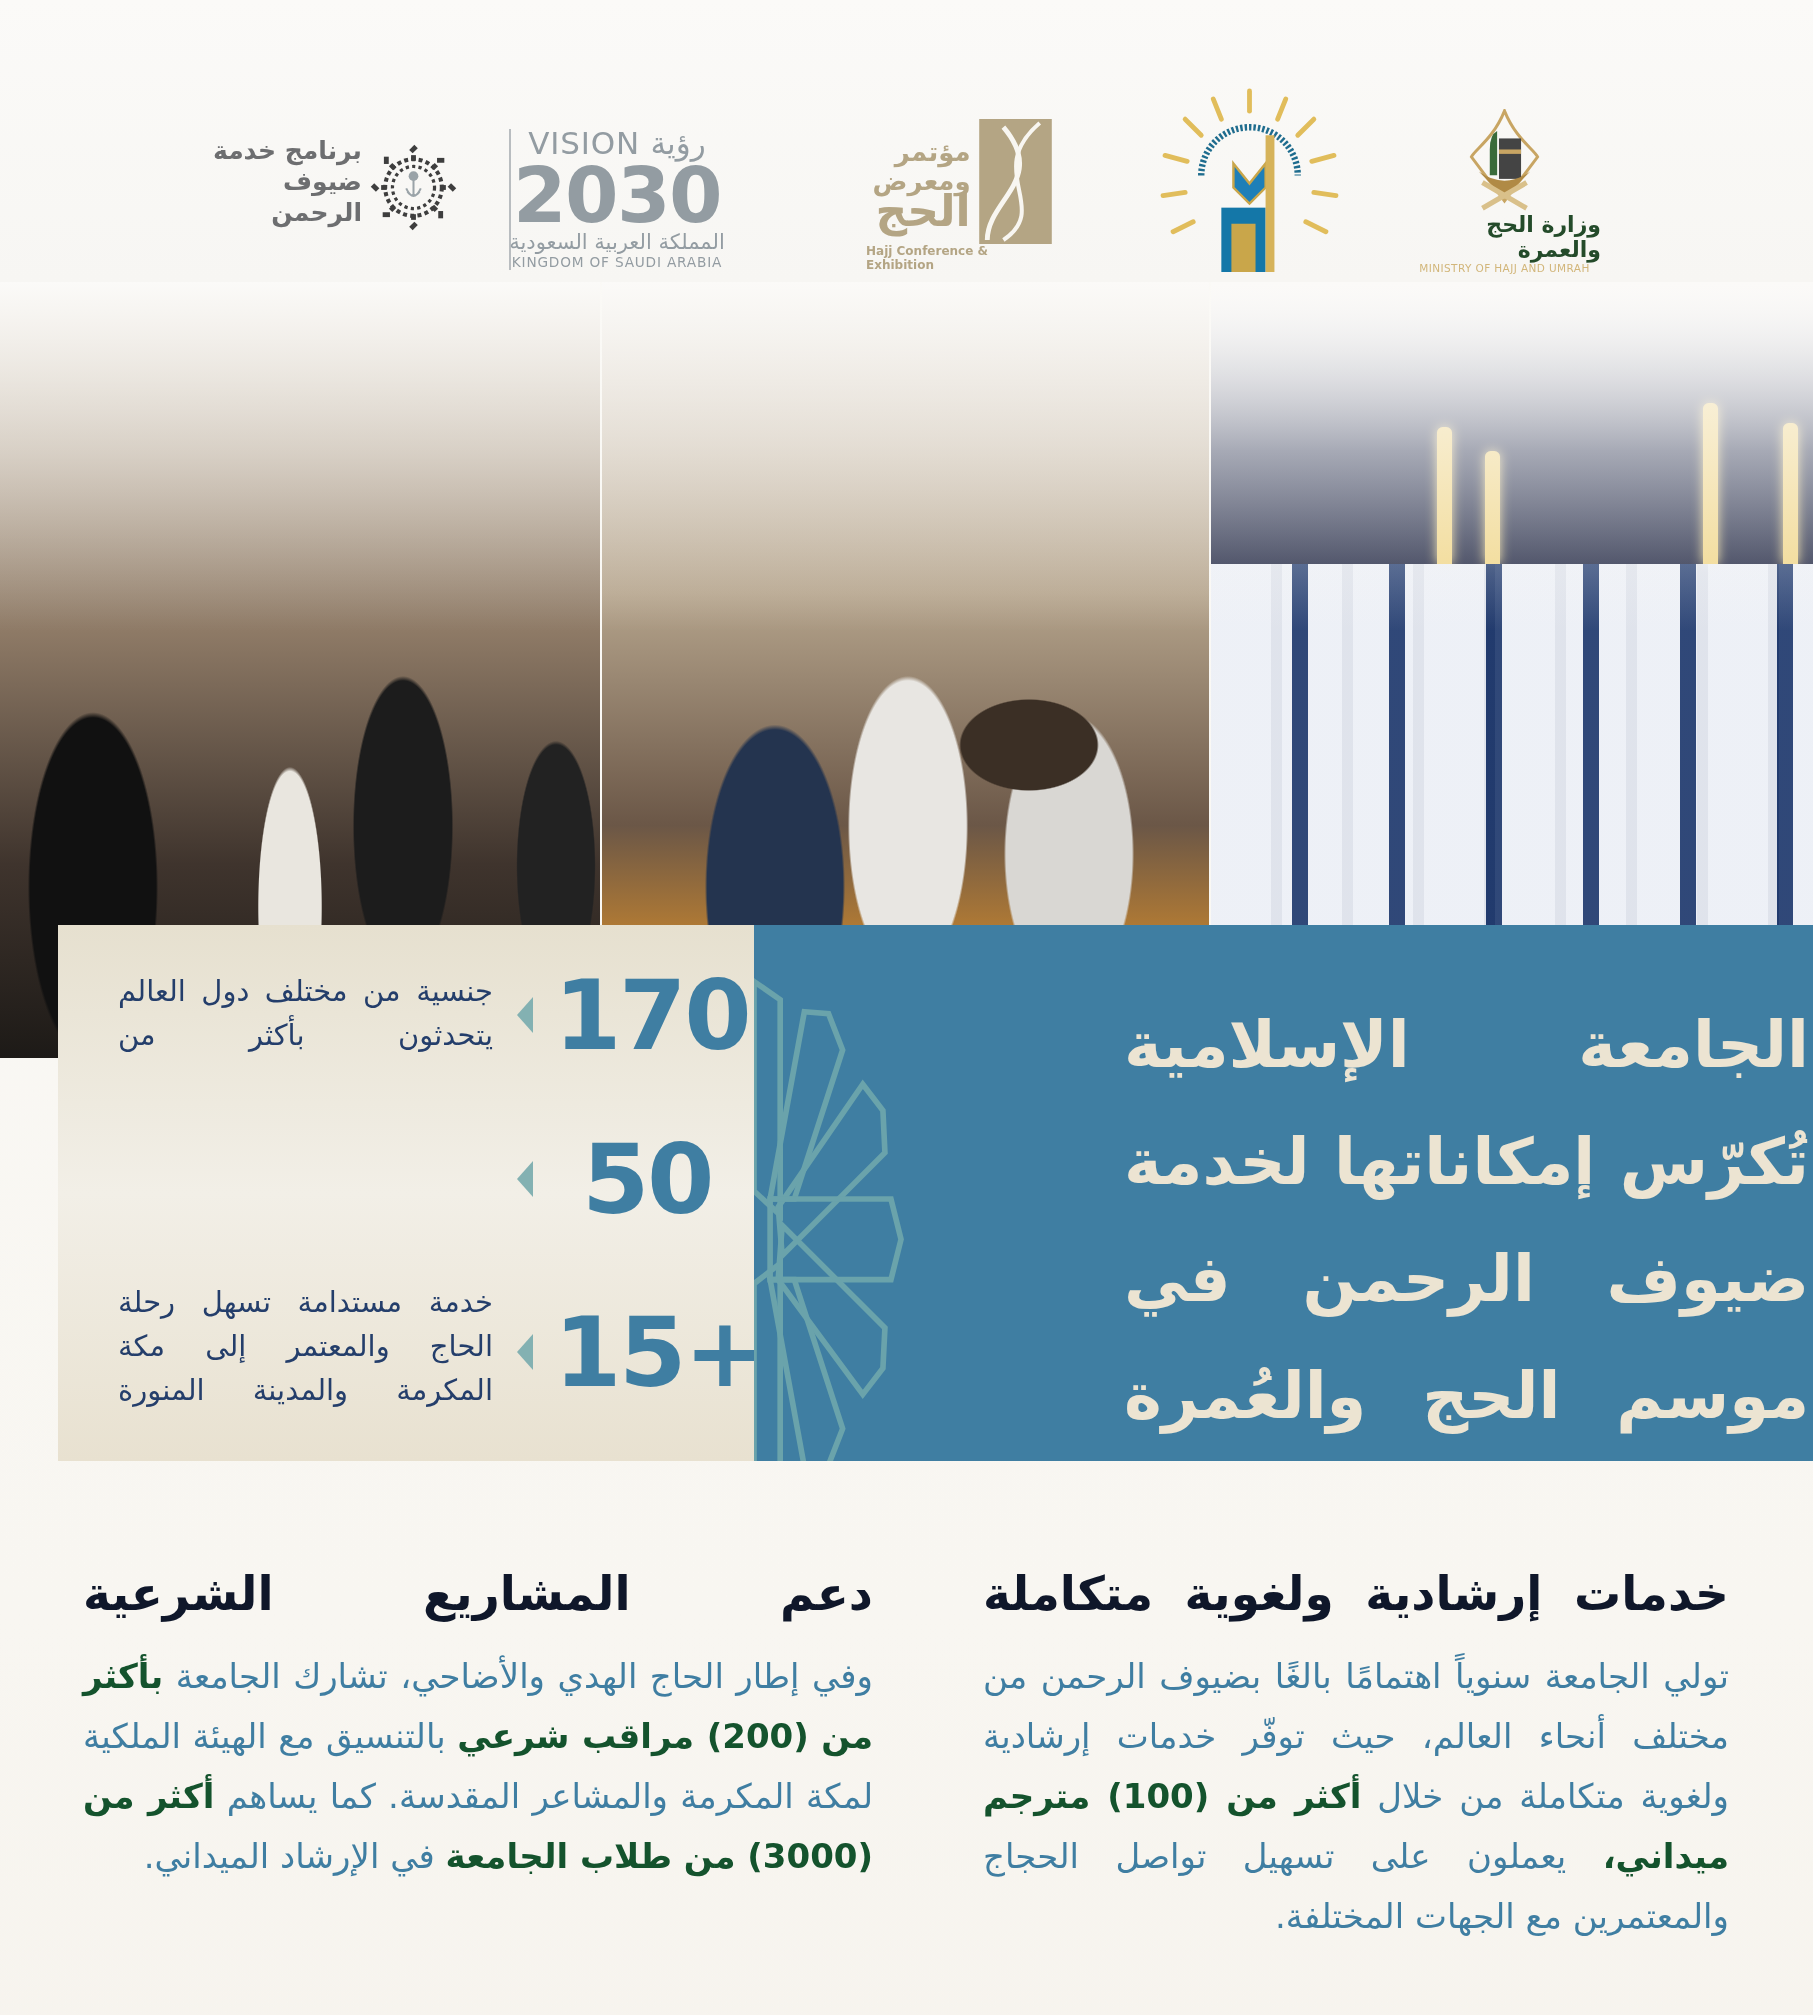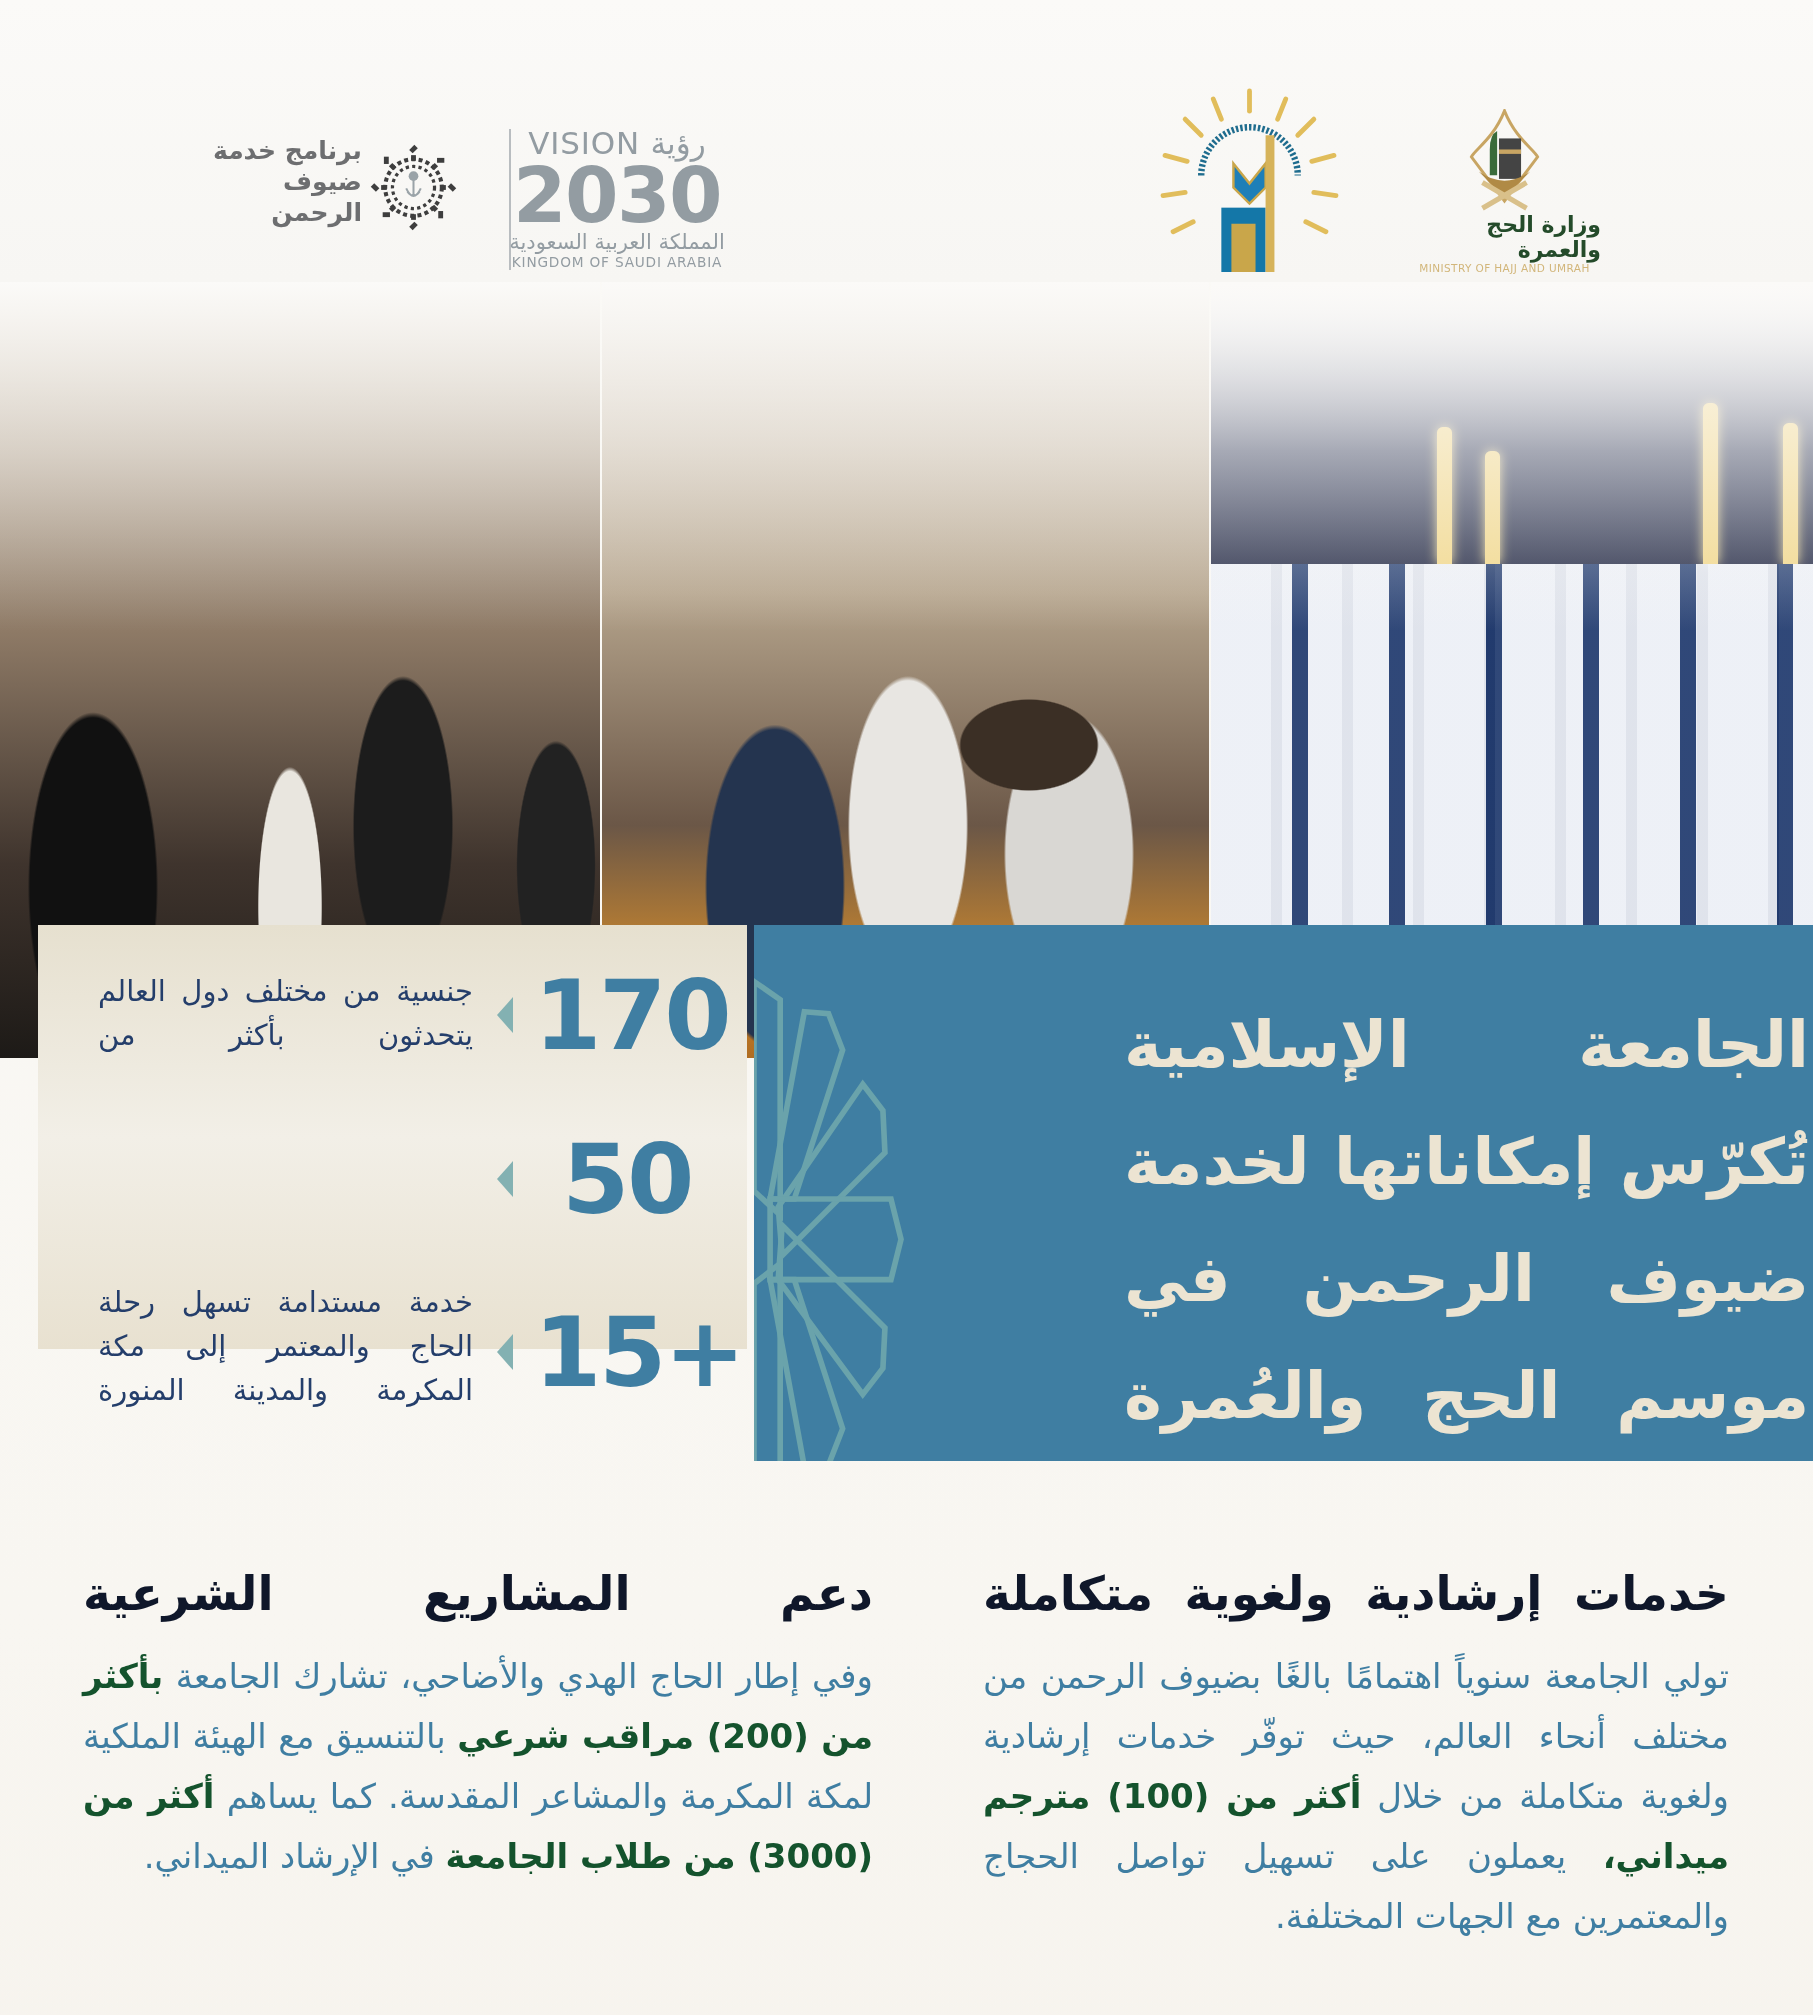--- a/index.html
+++ b/index.html
@@ -53,21 +53,21 @@
       linear-gradient(180deg,#1f2440 0%, #27304f 100%);
     background-blend-mode: normal;
   }
   .ph3 .uniforms { position:absolute; left:0; top:282px; width:100%; height:494px;
     background: repeating-linear-gradient(90deg, #eef1f7 0 81px, #203a6e 81px 97px); opacity:.92; }
   .ph3 .sky { position:absolute; left:0; top:0; width:100%; height:282px;
     background: linear-gradient(180deg,#e9eaef 0%, #3d4562 60%, #272d48 100%); }
   .minaret { position:absolute; width:14.5px; background:#f1d78a; border-radius:5.6px 5.6px 0 0; box-shadow:0 0 12px #f4e1a0; }
 
   
-  .stats-panel { left:38px; top:925px; width:709px; height:424px;
+  .stats-panel { left:58px; top:925px; width:709px; height:536px;
     background: linear-gradient(180deg,#e6e0cf 0%, #f2efe7 50%, #e8e1d0 100%); }
   .stat { position:absolute; left:0; width:100%; display:flex; align-items:center; direction:ltr; }
   .stat-desc { position:absolute; left:60px; width:375px; direction:rtl; text-align:justify; text-align-last:justify;
     font-size:29px; line-height:44px; color:#243e6b; }
   .stat-arrow { position:absolute; left:459px; width:0; height:0;
     border-top:18.5px solid transparent; border-bottom:18.5px solid transparent; border-right:16px solid #83b1b2; }
   .stat-num { position:absolute; left:496px; width:206px; text-align:left;
     font-size:97px; font-weight:bold; color:#3f7ea2; letter-spacing:-2.4px; line-height:97px; }
 
   .title-panel { left:754px; top:925px; width:1107px; height:536px; background:#3f7ea2; overflow:hidden; }
@@ -117,20 +117,35 @@
   <div class="logo v2030" style="left:508px; top:121px; width:218px; height:153px;">
     <div style="display:flex; gap:10.5px; align-items:center;">
       <span class="vision">VISION</span>
       <span class="vision" style="direction:rtl;">رؤية</span>
     </div>
     <div class="big">2030</div>
     <div class="sa-ar">المملكة العربية السعودية</div>
     <div class="sa-en">KINGDOM OF SAUDI ARABIA</div>
   </div>
 
+  <div class="logo hajj-conf" style="left:866px; top:119px; width:193px; height:153px;">
+    <div style="display:flex; align-items:stretch; gap:8.9px;">
+      <div style="display:flex; flex-direction:column; align-items:flex-end; justify-content:center;">
+        <div class="ar">مؤتمر</div>
+        <div class="ar">ومعرض</div>
+        <div class="ar ar-big">الحج</div>
+      </div>
+      <svg width="73" height="125" viewBox="0 0 180 310">
+        <rect x="0" y="0" width="180" height="310" fill="#b4a584"></rect>
+        <path d="M20 300 C 20 200, 170 150, 60 20" stroke="#f8f6f1" stroke-width="12" fill="none"></path>
+        <path d="M60 300 C 180 220, 10 130, 150 10" stroke="#f8f6f1" stroke-width="10" fill="none"></path>
+      </svg>
+    </div>
+    <div class="en">Hajj Conference &amp; Exhibition</div>
+  </div>
 
   <div class="logo" style="left:1153px; top:85px; width:193px; height:189px;">
     <svg width="185" height="185" viewBox="0 0 460 460">
       <g stroke="#e1bd5b" stroke-width="12" stroke-linecap="round">
         <line x1="230" y1="10" x2="230" y2="60"></line>
           <line x1="140" y1="30" x2="160" y2="80"></line>
           <line x1="320" y1="30" x2="300" y2="80"></line>
         <line x1="70" y1="80" x2="110" y2="120"></line>
           <line x1="390" y1="80" x2="350" y2="120"></line>
         <line x1="20" y1="170" x2="75" y2="185"></line>

